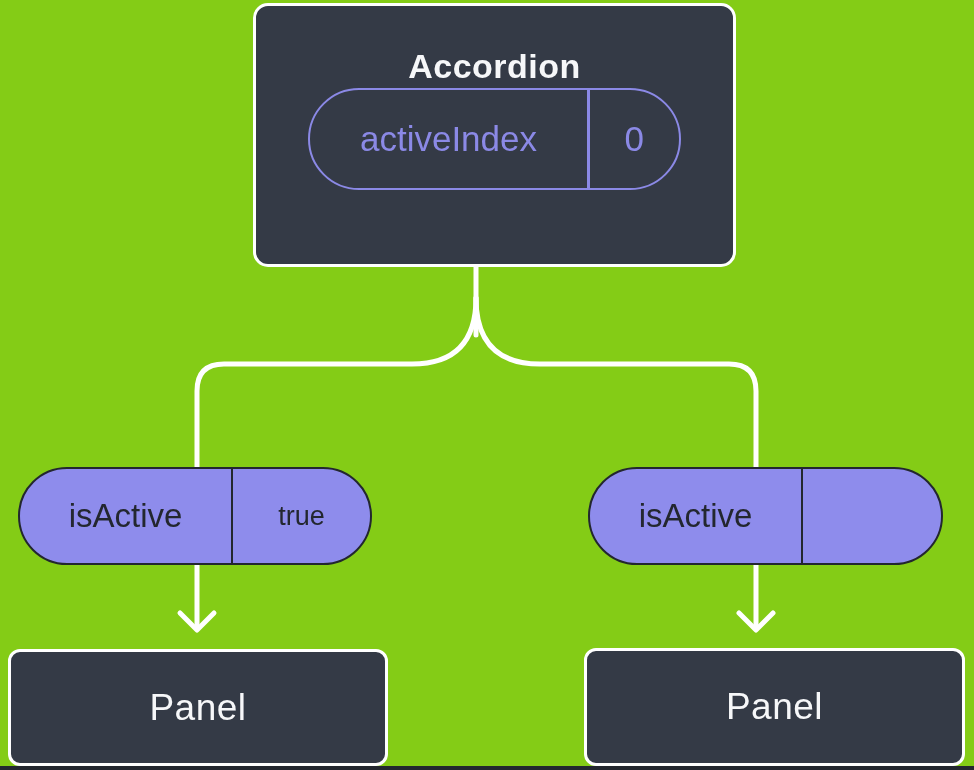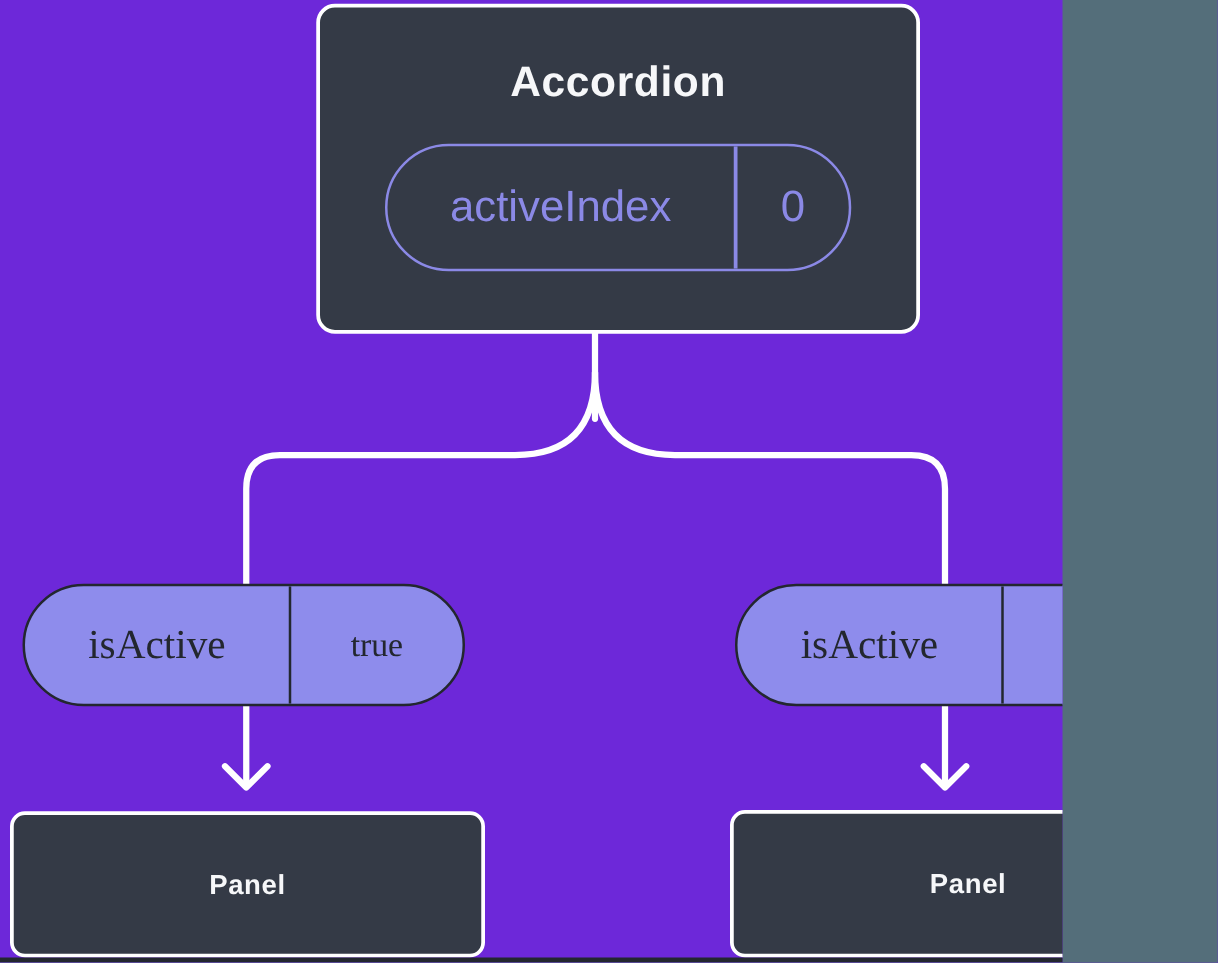--- a/index.html
+++ b/index.html
@@ -3,23 +3,23 @@
 <meta charset="utf-8">
 <style>
   html, body {
     margin: 0;
     padding: 0;
     background: #546E7A;
     font-family: "Liberation Sans", "DejaVu Sans", sans-serif;
   }
   .stage {
     position: relative;
-    width: 850px;
+    width: 974px;
     height: 770px;
-    background: #6d28d9;
+    background: #84cc16;
     overflow: hidden;
   }
   .connectors {
     position: absolute;
     left: 0; top: 0;
     width: 974px; height: 770px;
     z-index: 1;
   }
   .node {
     position: absolute;
@@ -38,21 +38,20 @@
   }
   .root-title {
     margin-top: 38px;
     line-height: 44px;
     font-size: 34px;
     font-weight: 600;
     color: #F6F7F9;
     letter-spacing: 0.5px;
   }
   .state-pill {
-    margin-top: 27px;
     width: 373px; height: 102px;
     box-sizing: border-box;
     border: 2.5px solid #8B89E6;
     border-radius: 51px;
     display: flex;
     align-items: stretch;
     overflow: hidden;
   }
   .state-pill .seg-name {
     width: 277px;
@@ -74,21 +73,20 @@
     position: absolute;
     height: 98px;
     box-sizing: border-box;
     background: #8E8CEC;
     border: 2px solid #23272F;
     border-radius: 49px;
     display: flex;
     align-items: stretch;
     overflow: hidden;
     z-index: 2;
-    font-family: Liberation Serif, serif;
   }
   .prop-pill.left-pill  { left: 18px;  top: 467px; width: 354px; }
   .prop-pill.right-pill { left: 588px; top: 467px; width: 355px; }
   .prop-pill .seg-name {
     width: 211px;
     display: flex; align-items: center; justify-content: center;
     font-size: 33px;
     color: #23272F;
   }
   .prop-pill .divider {
@@ -97,22 +95,22 @@
   }
   .prop-pill .seg-value {
     flex: 1;
     display: flex; align-items: center; justify-content: center;
     font-size: 27px;
     color: #23272F;
   }
   .panel-node {
     border-radius: 12px;
     display: flex; align-items: center; justify-content: center;
-    font-size: 22px;
-    font-weight: 700;
+    font-size: 37px;
+    font-weight: 400;
     color: #F6F7F9;
     letter-spacing: 0.5px;
   }
   .panel-node.left-panel  { left: 8px;   top: 649px; width: 380px; height: 117px; }
   .panel-node.right-panel { left: 584px; top: 648px; width: 381px; height: 118px; }
   .bottom-strip {
     position: absolute;
     left: 0; bottom: 0;
     width: 974px; height: 4px;
     background: #23272F;

